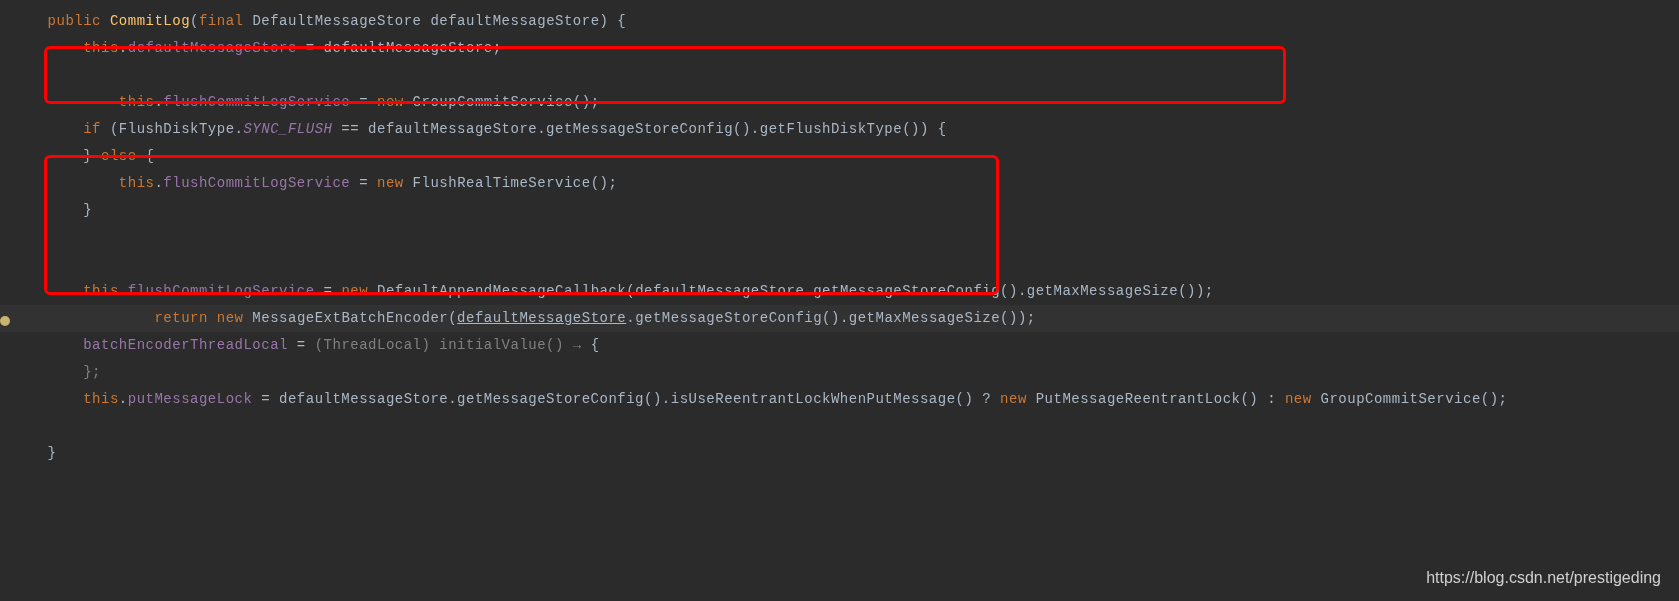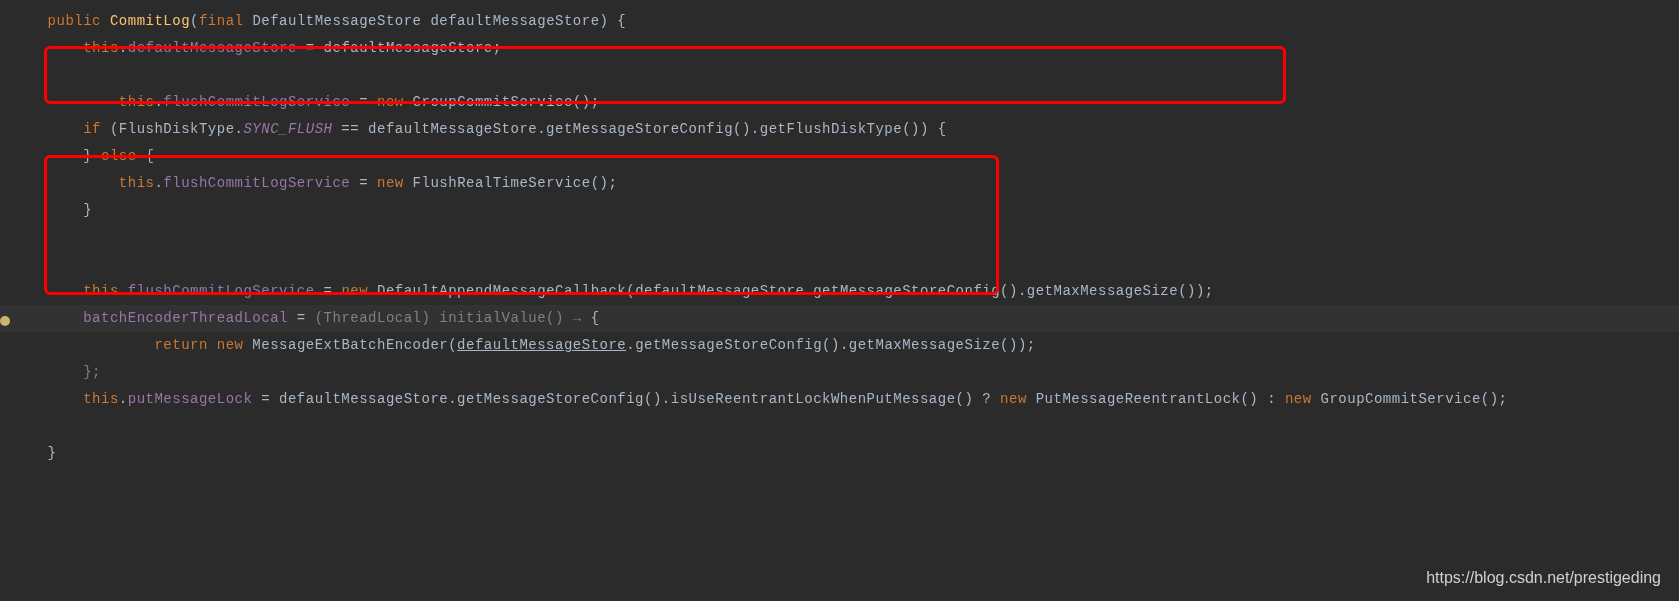--- a/index.html
+++ b/index.html
@@ -95,23 +95,23 @@
 
 <div class="line">        <span>}</span></div>
 
 <div class="line"> </div>
 
 
 <div class="line"> </div>
 
 <div class="line">        <span class="kw">this</span><span>.</span><span class="field">flushCommitLogService</span><span> = </span><span class="kw">new</span><span> DefaultAppendMessageCallback(defaultMessageStore.getMessageStoreConfig().getMaxMessageSize());</span></div>
 
+<div class="line">                <span class="kw">return</span><span> </span><span class="kw">new</span><span> MessageExtBatchEncoder(</span><span class="underline">defaultMessageStore</span><span>.getMessageStoreConfig().getMaxMessageSize());</span></div>
+
 <div class="line">        <span class="field">batchEncoderThreadLocal</span><span> = </span><span class="lambda-hint">(ThreadLocal) initialValue()</span><span class="lambda-arrow"> → </span><span>{</span></div>
-
-<div class="line">                <span class="kw">return</span><span> </span><span class="kw">new</span><span> MessageExtBatchEncoder(</span><span class="underline">defaultMessageStore</span><span>.getMessageStoreConfig().getMaxMessageSize());</span></div>
 
 <div class="line">        <span class="gray">};</span></div>
 
 <div class="line">        <span class="kw">this</span><span>.</span><span class="field">putMessageLock</span><span> = defaultMessageStore.getMessageStoreConfig().isUseReentrantLockWhenPutMessage() ? </span><span class="kw">new</span><span> PutMessageReentrantLock() : </span><span class="kw">new</span><span> GroupCommitService();</span></div>
 
 <div class="line"> </div>
 
 <div class="line">    <span>}</span></div>
 
 </div>

